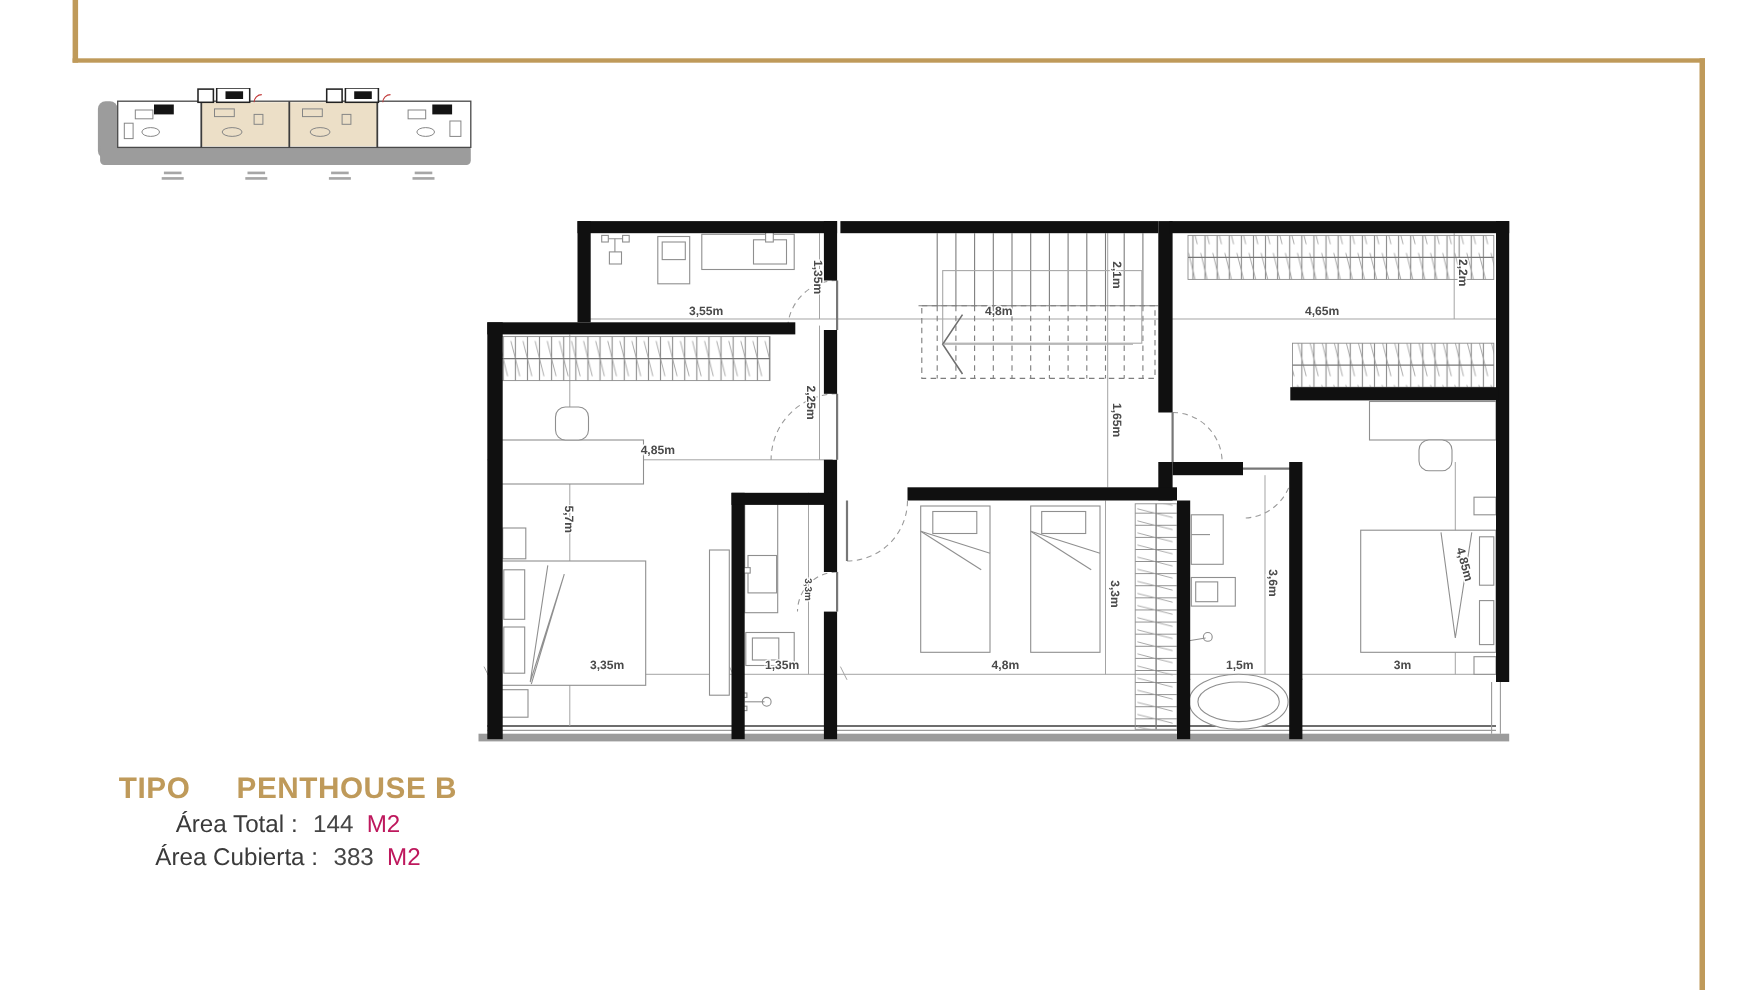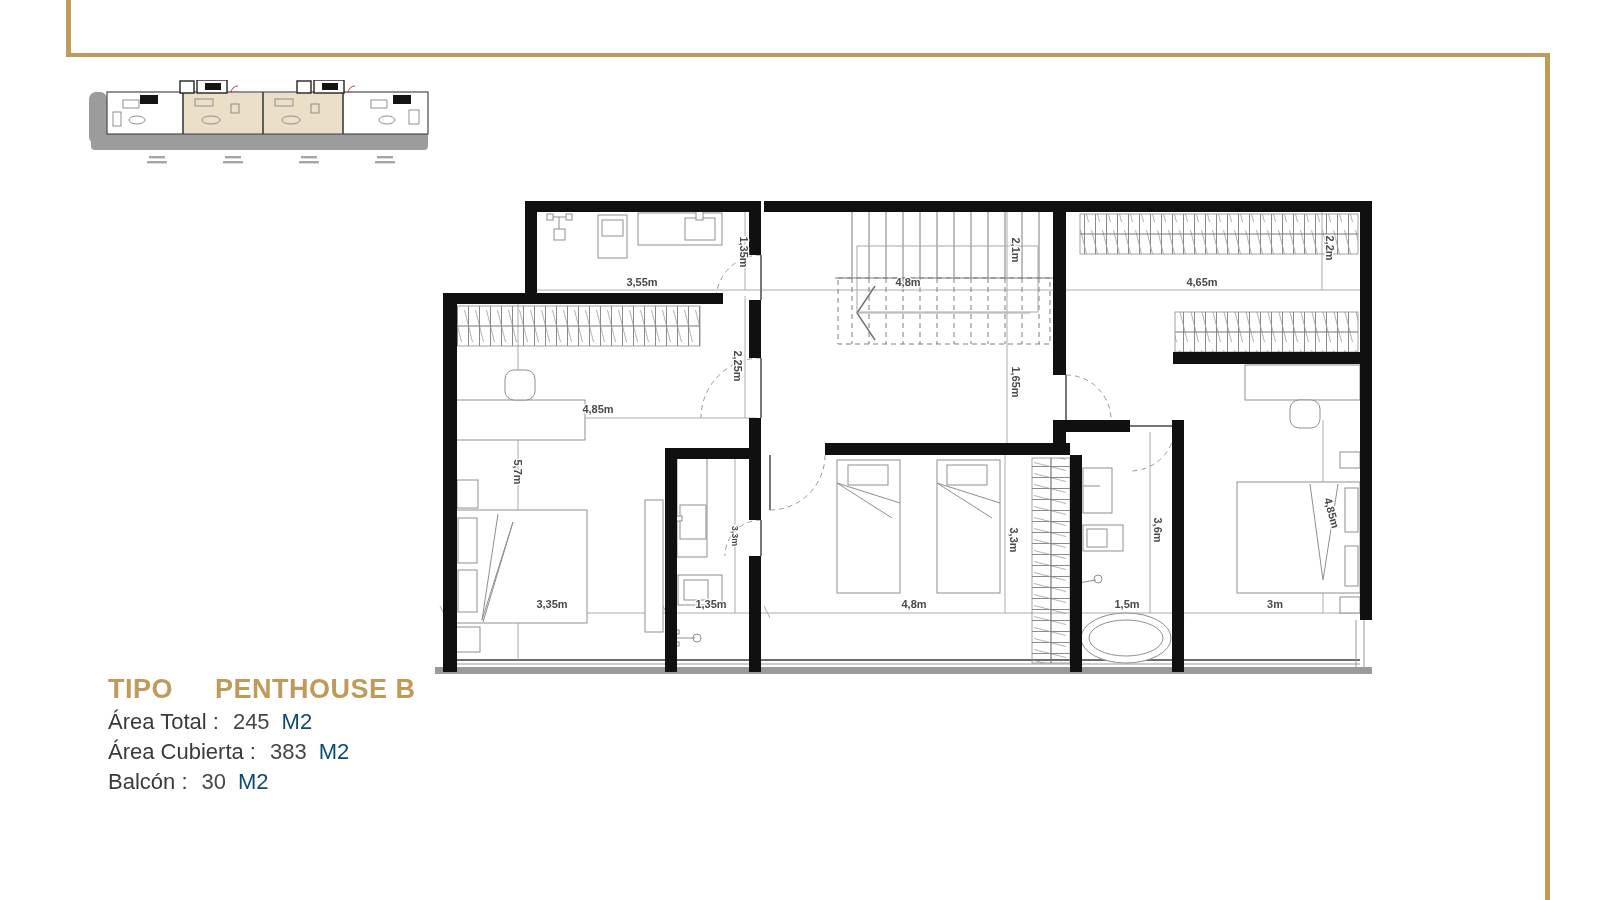--- a/index.html
+++ b/index.html
@@ -3,27 +3,27 @@
 <meta charset="utf-8">
 <style>
   html,body{margin:0;padding:0;background:#fff;width:1600px;height:900px;overflow:hidden;
     font-family:"Liberation Sans",sans-serif;}
   .frame{position:absolute;background:#BF9A5A;}
   #frame-left{left:66px;top:0;width:5px;height:57px;}
   #frame-top{left:66px;top:53px;width:1484px;height:4px;}
   #frame-right{left:1545px;top:53px;width:5px;height:847px;}
   #mini-plan{position:absolute;left:85px;top:80px;}
   #main-plan{position:absolute;left:430px;top:186px;}
-  #info{position:absolute;left:108px;top:673px;line-height:1.22;}
+  #info{position:absolute;left:108px;top:700px;line-height:1.22;text-align:center;}
   #info .title{font-size:27px;font-weight:bold;color:#BF9A5A;letter-spacing:.5px;}
   #info .title .name{margin-left:42px;}
   #info .row{font-size:22px;color:#3a3a3a;margin-top:3px;}
   #info .row .lbl{font-weight:normal;}
   #info .row .val{margin-left:14px;font-weight:normal;color:#464646;}
-  #info .row .unit{margin-left:12px;color:#0c4a6e;}
+  #info .row .unit{margin-left:12px;color:#be185d;}
   svg text.dim{font-family:"Liberation Sans",sans-serif;font-size:11px;font-weight:bold;
     fill:#4a4a4a;paint-order:stroke;stroke:#ffffff;stroke-width:2.5px;text-anchor:middle;}
   svg text.dim.sm{font-size:9px;}
 </style>
 </head>
 <body>
 
 <div id="frame-left" class="frame"></div>
 <div id="frame-top" class="frame"></div>
 <div id="frame-right" class="frame"></div>
@@ -322,21 +322,18 @@
     <text class="dim" x="845" y="422">3m</text>
     <text class="dim" x="898" y="328" transform="rotate(75 898 328)">4,85m</text>
   </g>
 </svg>
 
 <div id="info">
   <div class="title">
     <span>TIPO</span><span class="name">PENTHOUSE B</span>
   </div>
   <div class="row">
-    <span class="lbl">Área Total :</span><span class="val">245</span><span class="unit">M2</span>
+    <span class="lbl">Área Total :</span><span class="val">144</span><span class="unit">M2</span>
   </div>
   <div class="row">
     <span class="lbl">Área Cubierta :</span><span class="val">383</span><span class="unit">M2</span>
   </div>
-  <div class="row">
-    <span class="lbl">Balcón :</span><span class="val">30</span><span class="unit">M2</span>
-  </div>
 </div>
 
 </body></html>

